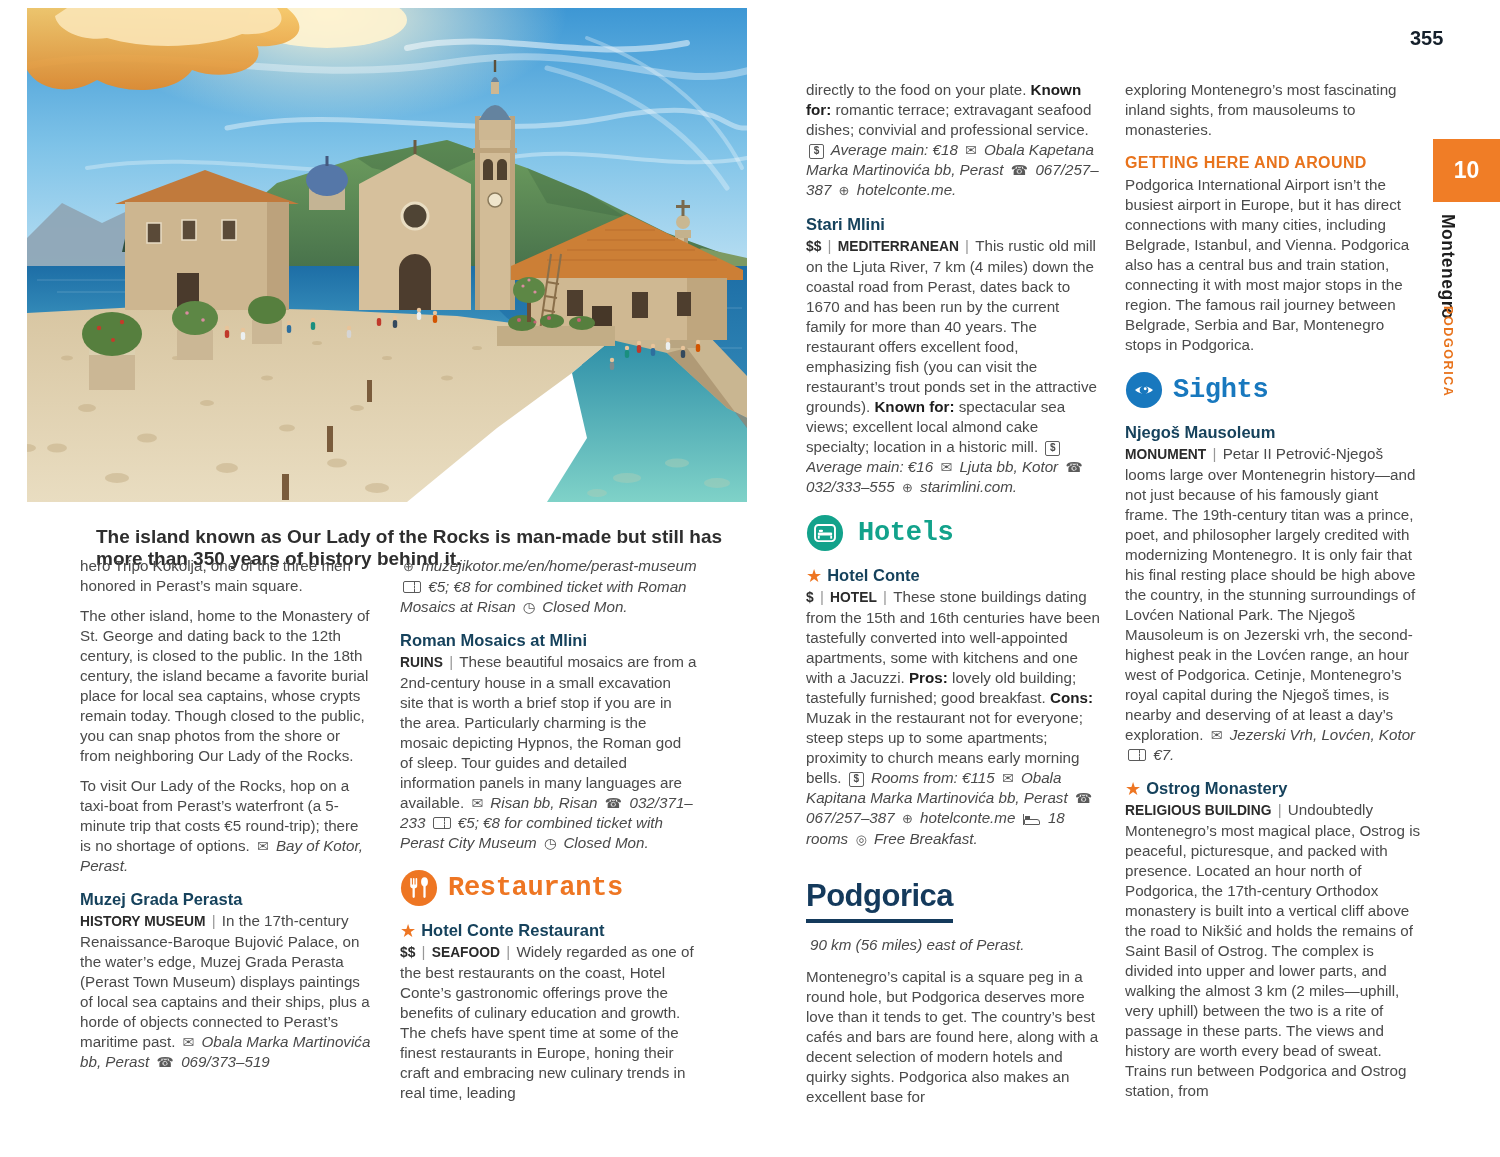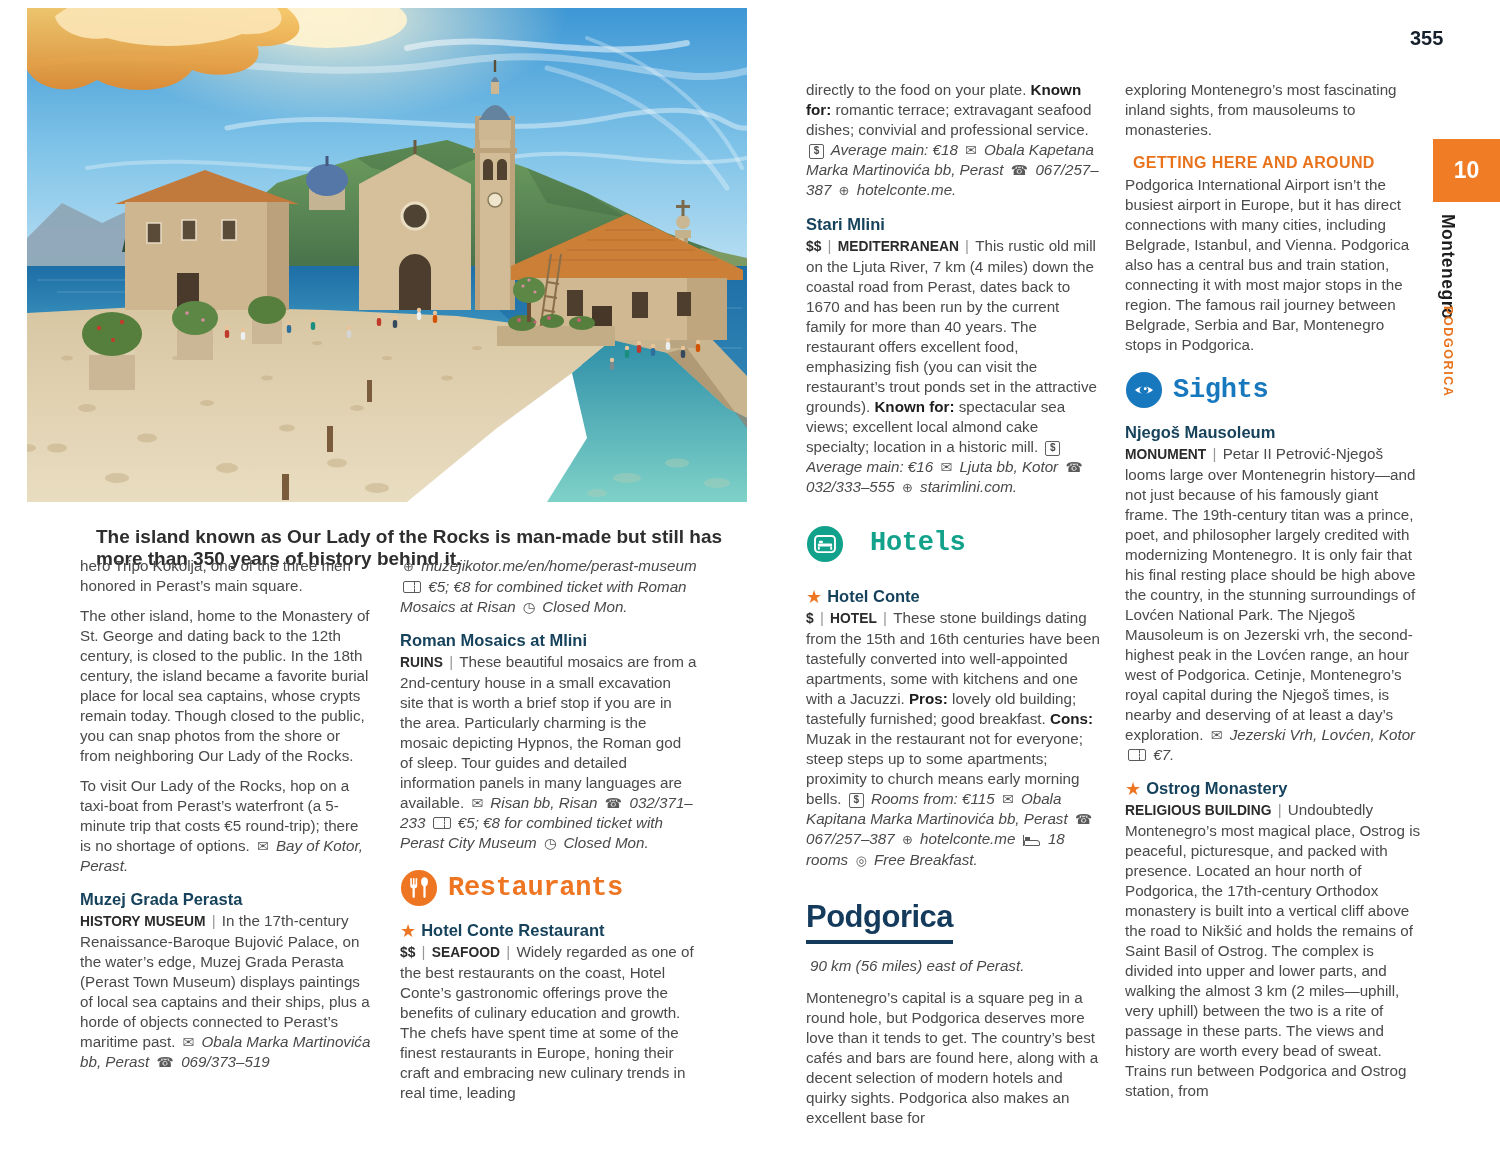--- a/index.html
+++ b/index.html
@@ -14,21 +14,21 @@
   .col{position:absolute;font-size:15.2px;line-height:20px;overflow:hidden;}
   .col1{left:80px;top:556px;width:293px;height:585px;}
   .col2{left:400px;top:556px;width:297px;height:585px;}
   .col3{left:806px;top:80px;width:297px;height:1062px;}
   .col4{left:1125px;top:80px;width:297px;height:1062px;}
   .col > :first-child{margin-top:0;}
   .para{margin:0 0 10px;}
   .intro-italic{margin:0 4px 12px;font-style:italic;color:#4a4a4a;}
   .sub-h{margin:13px 0 2px;font-size:16.5px;font-weight:bold;color:#16425C;line-height:20px;}
   .star-h .star{color:#EE7623;font-size:18px;margin-right:5px;position:relative;top:1px;}
-  .orange-h{margin:13px 8px 2px;font-size:16px;font-weight:bold;color:#E8731C;letter-spacing:.4px;line-height:20px;}
+  .orange-h{margin:13px 0 2px;font-size:16px;font-weight:bold;color:#E8731C;letter-spacing:.4px;line-height:20px;}
   .big-h{display:inline-block;margin:20px 0 12px;font-size:31px;font-weight:bold;color:#143A5C;
          letter-spacing:-.5px;line-height:1;padding-bottom:8px;border-bottom:4px solid #143A5C;}
   .section-head{display:flex;align-items:center;gap:10px;margin:16px 0 9px;font-family:Liberation Mono, monospace;}
   .section-head svg{flex:0 0 auto;}
   .section-label{font-size:27px;font-weight:bold;letter-spacing:-.3px;line-height:1;}
   .section-restaurants .section-label{color:#EE7623;}
   .section-hotels .section-label{color:#12A28B;}
   .section-sights .section-label{color:#1878BE;}
   
   .seg-b{font-weight:bold;color:#1e1e1e;}
@@ -385,21 +385,21 @@
         <svg viewBox="0 0 40 40" width="38" height="38">
       <circle cx="20" cy="20" r="19" fill="#12A28B"></circle>
       <rect x="9.5" y="11.5" width="21" height="17" rx="3.5" fill="none" stroke="#fff" stroke-width="2"></rect>
       <g fill="#fff">
         <rect x="12.5" y="19.5" width="15" height="3.2" rx="1"></rect>
         <rect x="12.5" y="22.7" width="2" height="3.3"></rect>
         <rect x="25.5" y="22.7" width="2" height="3.3"></rect>
         <rect x="13.5" y="16.6" width="4.4" height="2.3" rx="1.1"></rect>
       </g>
     </svg>
-        <h2 class="section-label" style="margin: 16px;">Hotels</h2>
+        <h2 class="section-label" style="margin: 4px;">Hotels</h2>
       </div><h3 class="sub-h star-h"><span class="star">★</span><span>Hotel Conte</span></h3><p class="para"><span class="seg-cat">$</span><span class="seg-sep"> | </span><span class="seg-cat">HOTEL</span><span class="seg-sep"> | </span><span>These stone buildings dating from the 15th and 16th centuries have been tastefully converted into well-appointed apartments, some with kitchens and one with a Jacuzzi. </span><span class="seg-b">Pros:</span><span> lovely old building; tastefully furnished; good breakfast. </span><span class="seg-b">Cons:</span><span> Muzak in the restaurant not for everyone; steep steps up to some apartments; proximity to church means early morning bells. </span><span class="icon icon-price">$</span><span class="seg-i"> Rooms from: €115 </span><span class="icon icon-envelope">✉</span><span class="seg-i"> Obala Kapitana Marka Martinovića bb, Perast </span><span class="icon icon-phone">☎</span><span class="seg-i"> 067/257–387 </span><span class="icon icon-web">⊕</span><span class="seg-i"> hotelconte.me </span><span class="icon icon-bed"></span><span class="seg-i"> 18 rooms </span><span class="icon icon-meal">◎</span><span class="seg-i"> Free Breakfast.</span></p><h2 class="big-h">Podgorica</h2><div></div><p class="intro-italic"><span class="seg-i">90 km (56 miles) east of Perast.</span></p><p class="para"><span>Montenegro’s capital is a square peg in a round hole, but Podgorica deserves more love than it tends to get. The country’s best cafés and bars are found here, along with a decent selection of modern hotels and quirky sights. Podgorica also makes an excellent base for</span></p></div>
   <div class="col col4">
       <p class="para"><span>exploring Montenegro’s most fascinating inland sights, from mausoleums to monasteries.</span></p>
       <h3 class="orange-h">GETTING HERE AND AROUND</h3>
       <p class="para"><span>Podgorica International Airport isn’t the busiest airport in Europe, but it has direct connections with many cities, including Belgrade, Istanbul, and Vienna. Podgorica also has a central bus and train station, connecting it with most major stops in the region. The famous rail journey between Belgrade, Serbia and Bar, Montenegro stops in Podgorica.</span></p>
       <div class="section-head section-sights">
         <svg viewBox="0 0 40 40" width="38" height="38">
       <circle cx="20" cy="20" r="19" fill="#1878BE"></circle>
       <path d="M10.5,20 Q20,12 29.5,20 Q20,28 10.5,20 Z" fill="#fff"></path>
       <circle cx="20" cy="20" r="4.6" fill="#1878BE"></circle>

